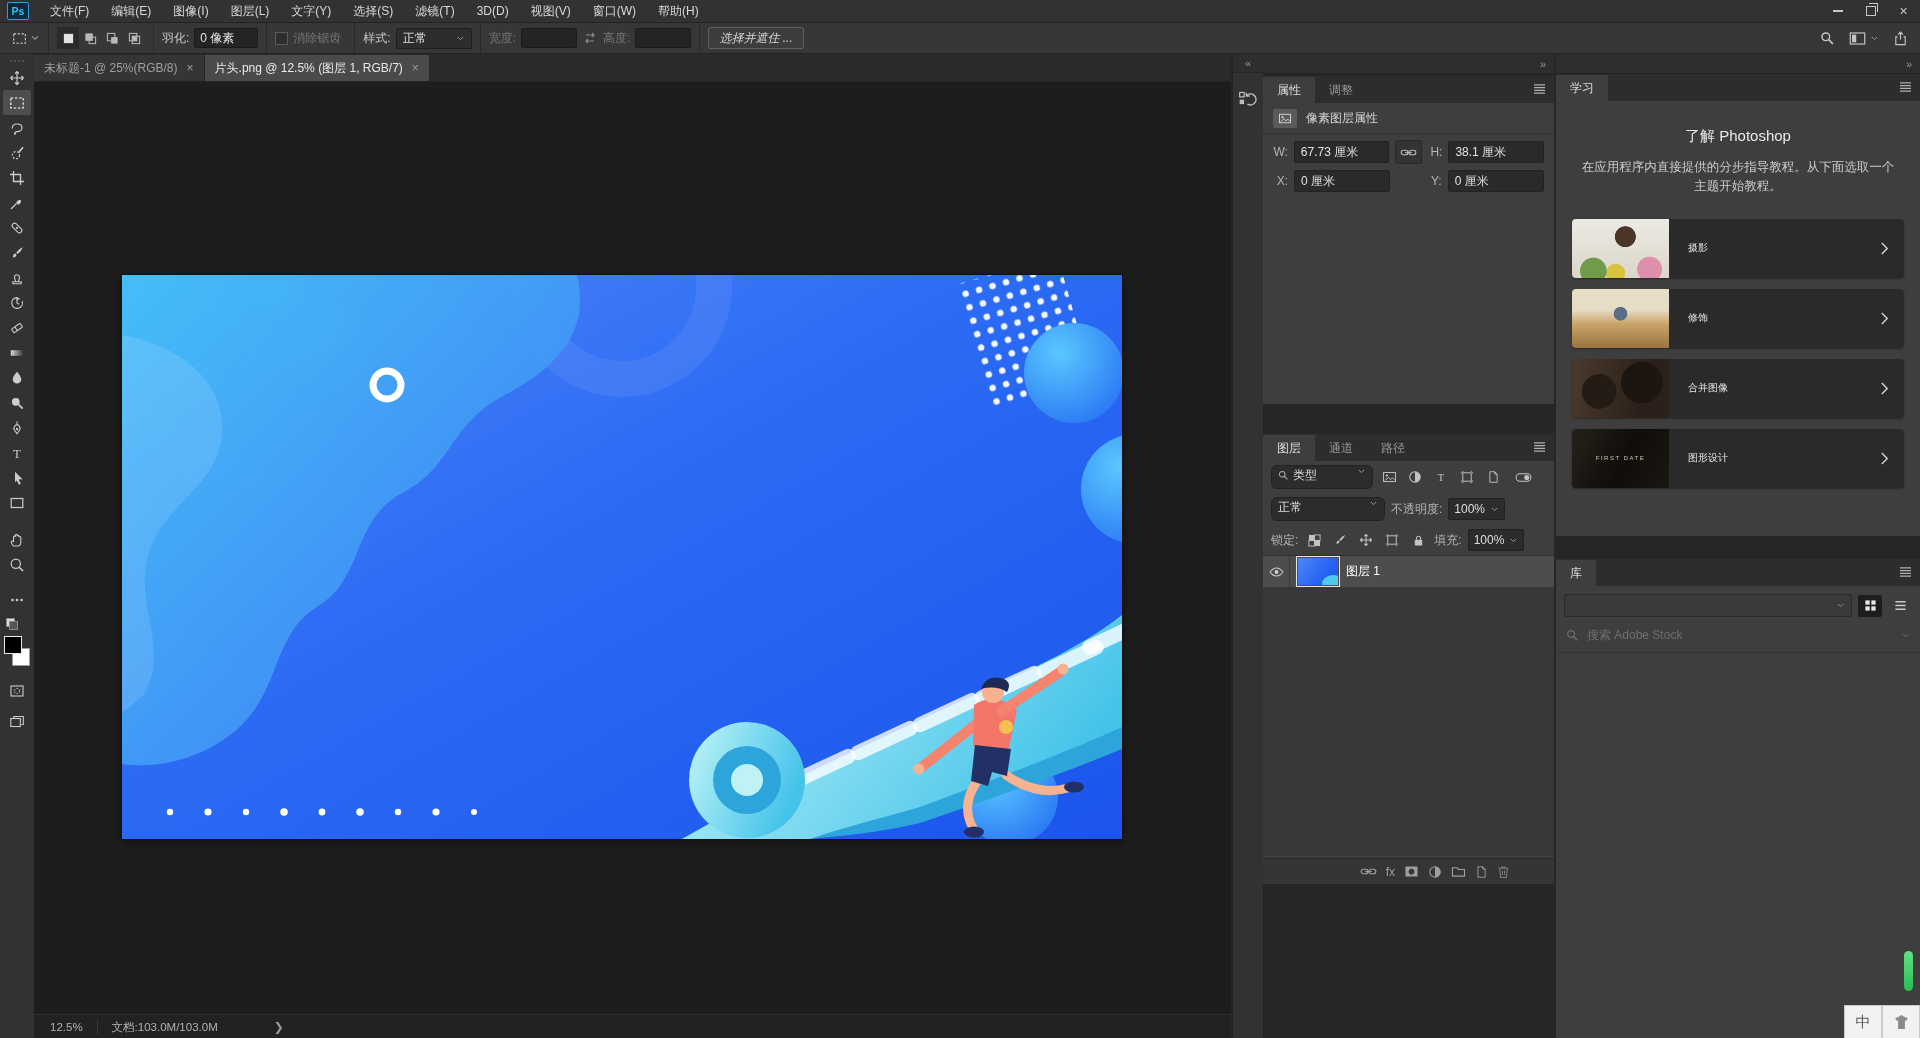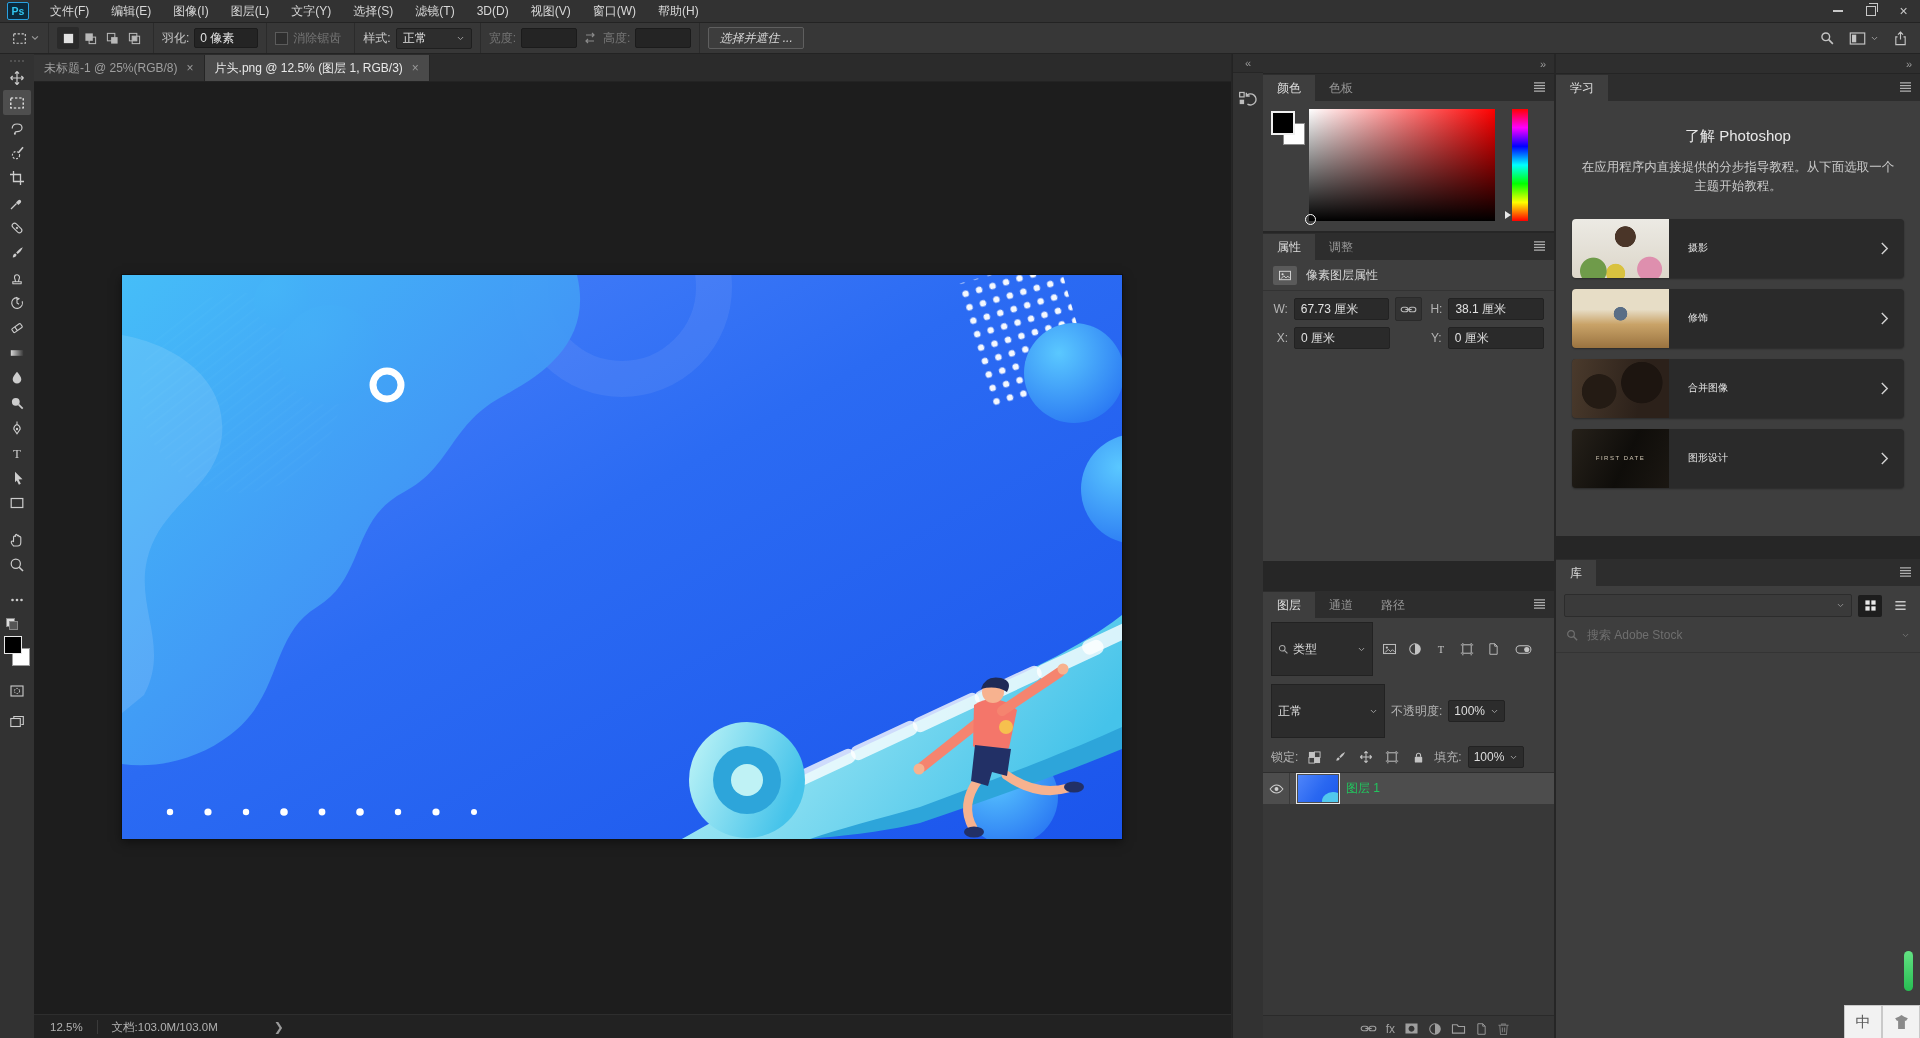--- a/index.html
+++ b/index.html
@@ -101,33 +101,33 @@
   .prophead{display:flex;align-items:center;height:30px;padding:0 10px;border-bottom:1px solid #333}
   .prophead .picobox{width:24px;height:19px;background:#5a5a5a;border-radius:2px;display:flex;align-items:center;justify-content:center;color:#ddd;margin-right:9px}
   .prow{display:flex;align-items:center;padding:6px 10px 0 10px;gap:6px}
   .plabel{color:#b4b4b4;width:16px;text-align:right}
   .pinput{width:88px;height:20px;background:#2a2a2a;border:1px solid #222;border-radius:2px;color:#e2e2e2;
           line-height:20px;padding:0 6px}
   .linkbox{width:26px;height:22px;background:#333;border:1px solid #2a2a2a;border-radius:2px;display:flex;align-items:center;justify-content:center;color:#b9b9b9}
 
   
   .lrow{display:flex;align-items:center;padding:4px 8px;gap:6px}
-  .ldrop{height:20px;background:#2c2c2c;border:1px solid #222;border-radius:0;display:flex;align-items:center;
-         padding:16px 6px;color:#dedede;justify-content:space-between}
+  .ldrop{height:20px;background:#2c2c2c;border:1px solid #222;border-radius:6px;display:flex;align-items:flex-start;
+         padding:1px 6px;color:#dedede;justify-content:space-between}
   .fbtn{width:20px;height:20px;display:flex;align-items:center;justify-content:center;color:#c3c3c3}
   .llabel{color:#b4b4b4;white-space:nowrap}
   .valbox{height:20px;background:#2c2c2c;border:1px solid #222;border-radius:2px;display:flex;align-items:center;
           padding:0 5px;color:#dedede;gap:5px}
   #layer-list{background:#383838;height:300px;border-top:1px solid #2e2e2e}
   .layer-row{height:31px;display:flex;align-items:center;background:#4d4d4d}
   .eyebox{width:26px;height:31px;display:flex;align-items:center;justify-content:center;color:#d0d0d0;border-right:1px solid #3a3a3a}
   .lthumb{width:40px;height:27px;margin:0 8px 0 8px;outline:1px solid #e8e8e8;outline-offset:1px;
           background:linear-gradient(125deg,#4f85fa 0%,#2a68f1 55%,#1c57ec 100%);position:relative;overflow:hidden}
   .lthumb:after{content:"";position:absolute;right:-6px;bottom:-8px;width:22px;height:18px;border-radius:50%;background:#57d4ec;opacity:.9}
-  .lname{color:#22c55e}
+  .lname{color:#ffffff}
   #layers-footer{position:absolute;left:0;bottom:0;width:100%;height:26px;background:#353535;border-top:1px solid #2a2a2a;
                  display:flex;align-items:center;justify-content:flex-end;gap:9px;padding-right:44px;box-sizing:border-box;color:#9f9f9f}
 
   
   #learn-body{padding:4px 14px 0 14px}
   #learn-title{text-align:center;color:#e9e9e9;font-size:15px;margin-top:22px}
   #learn-desc{text-align:center;color:#cccccc;font-size:12.5px;line-height:1.55;margin:12px 6px 0 6px}
   .lcard{display:flex;align-items:stretch;height:59px;background:#2a2a2a;border-radius:4px;overflow:hidden;
          margin:0 2px 11px 2px;box-shadow:0 1px 2px rgba(0,0,0,.35)}
   .lcard .thumb{width:97px;flex:none}
@@ -616,21 +616,21 @@
       </div>
   </div>
 
   <div id="docarea">
     <div id="tabbar">
       <div class="doctab">
         <span>未标题-1 @ 25%(RGB/8)</span>
         <span class="close">×</span>
       </div>
       <div class="doctab active">
-        <span>片头.png @ 12.5% (图层 1, RGB/3)</span>
+        <span>片头.png @ 12.5% (图层 1, RGB/7)</span>
         <span class="close">×</span>
       </div>
     </div>
 
     <div id="pasteboard">
       <div id="canvas">
         <svg viewBox="0 0 1000 564" width="1000" height="564">
           <defs>
             <linearGradient id="bgG" x1="0" y1="0" x2="1" y2="1">
               <stop offset="0" stop-color="#4f86fb"></stop>
@@ -729,43 +729,20 @@
     <div class="picon">
         <svg width="20" height="18">
           <use href="#i-hist"></use>
         </svg>
       </div>
   </div>
 
   <div class="pcol" id="midcol">
     <div class="colhead">»</div>
 
-    <div class="panel">
-      <div class="ptabs">
-        <div class="ptab active">颜色</div>
-        <div class="ptab">色板</div>
-        <span class="pmenu">
-            <svg width="13" height="11">
-              <use href="#i-menu"></use>
-            </svg>
-          </span>
-      </div>
-      <div id="color-body">
-        <div id="cp-swatches">
-          <span id="cp-fg"></span>
-          <span id="cp-bg"></span>
-        </div>
-        <div id="cp-field">
-          <span id="cp-picker"></span>
-        </div>
-        <div id="cp-hue">
-          <span id="cp-hue-mark"></span>
-        </div>
-      </div>
-    </div>
     <div style="height:2px;background:#262626"></div>
 
     <div class="panel" style="height:328px;position:relative">
       <div class="ptabs">
         <div class="ptab active">属性</div>
         <div class="ptab">调整</div>
         <span class="pmenu">
             <svg width="13" height="11">
               <use href="#i-menu"></use>
             </svg>

